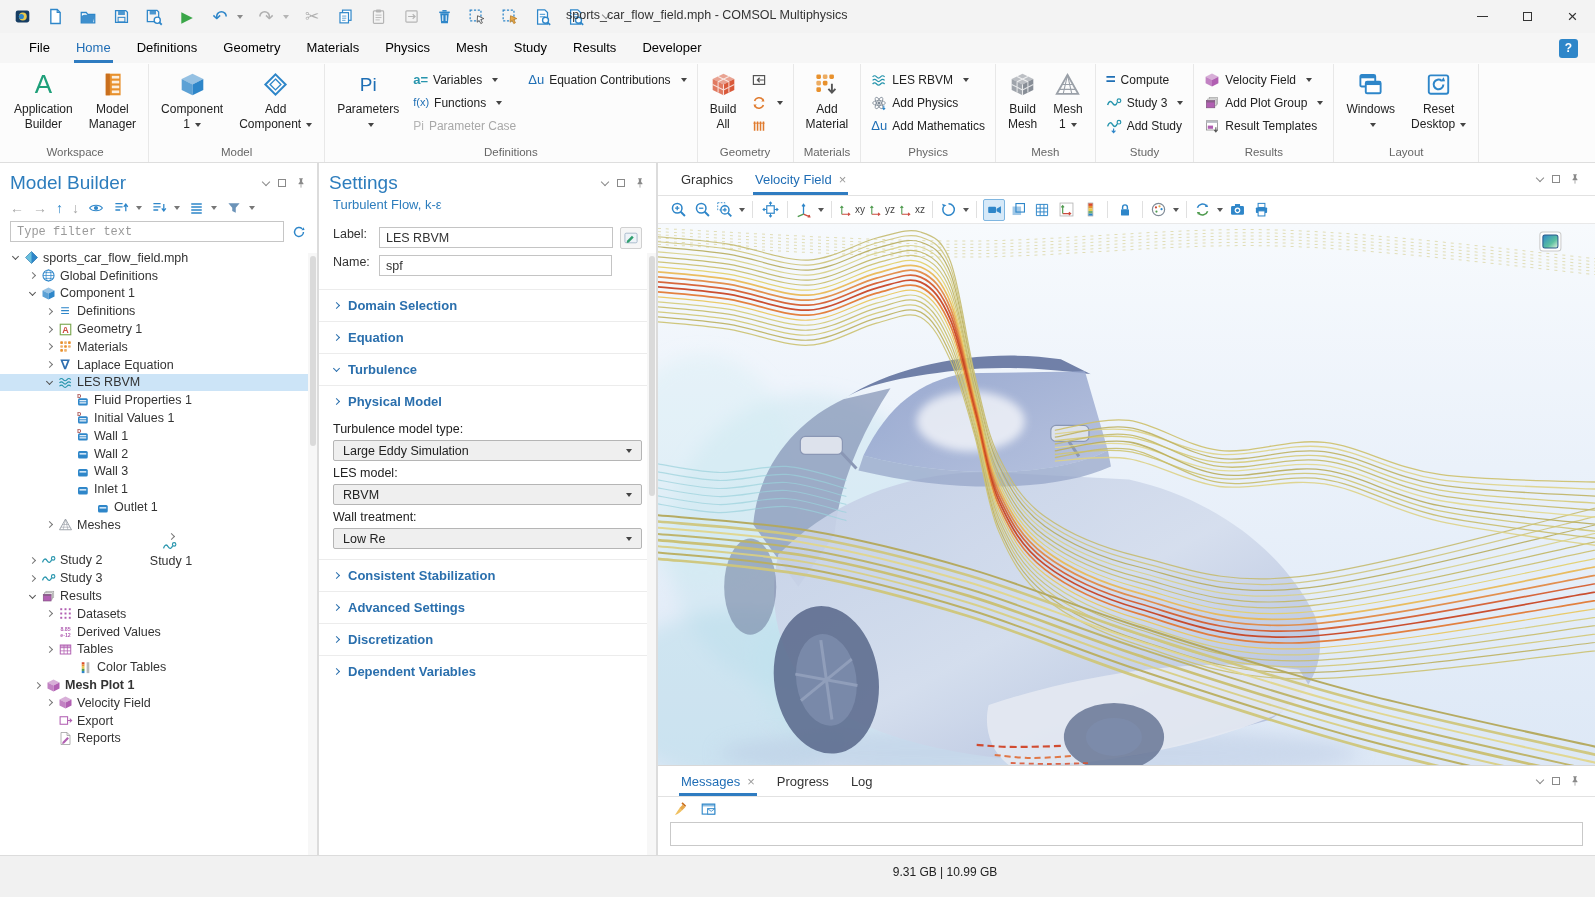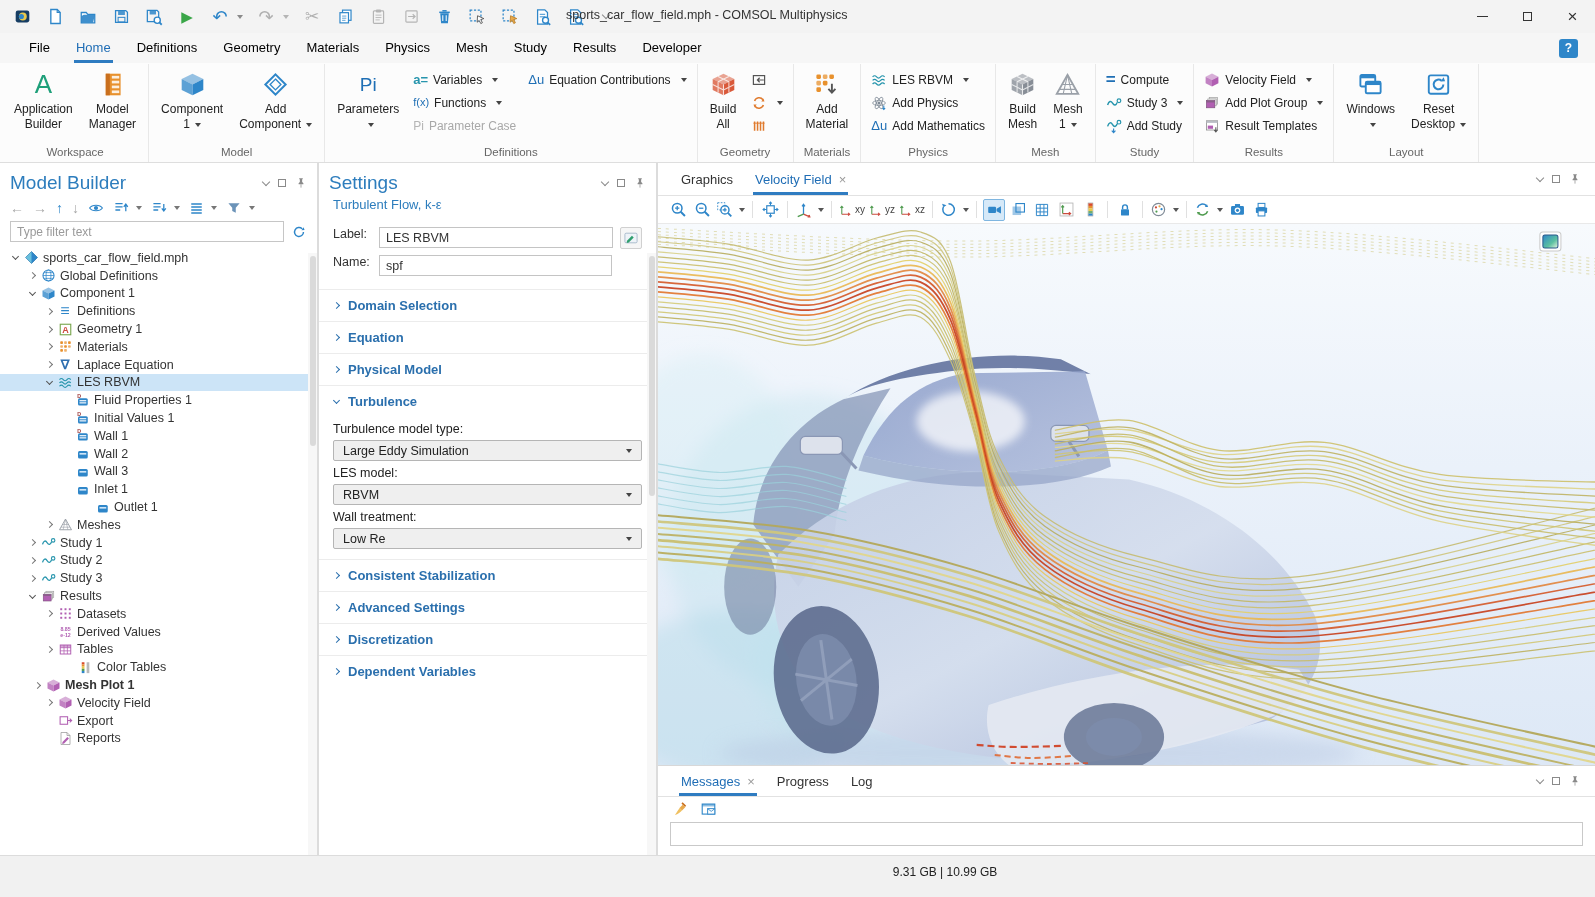--- a/index.html
+++ b/index.html
@@ -42,21 +42,21 @@
   .phead-title{font-size:19px;color:#2d7dbd}
   .panelctl{margin-left:auto;display:flex;gap:9px;align-items:center}
   .pcv{width:6px;height:6px;border-right:1.5px solid #8a8a8a;border-bottom:1.5px solid #8a8a8a;transform:rotate(45deg);display:inline-block;margin-top:-3px}
   .pcsq{width:8px;height:8px;border:1.3px solid #8a8a8a;display:inline-block}
   
   .mb-panel{width:319px;border-right:2px solid #dcdcdc;display:flex;flex-direction:column;background:#fff;position:relative}
   .mb-toolbar{display:flex;align-items:center;gap:9px;padding:4px 10px 3px}
   .mtb{display:flex;align-items:center;gap:2px}
   .aglyph{font-size:14px;line-height:1;font-weight:bold}
   .filter-row{display:flex;align-items:center;gap:7px;padding:2px 10px 5px}
-  .filter-input{flex:1;border:1px solid #c6c6c6;height:21px;padding:0 6px;font-size:12px;color:#333;background:#fff;font-family:Liberation Sans, sans-serif}
+  .filter-input{flex:1;border:1px solid #c6c6c6;height:21px;padding:0 6px;font-size:12px;color:#333;background:#fff;font-family:Liberation Mono, monospace}
   .filter-input::placeholder{color:#9a9a9a}
   .mb-tree{flex:1;overflow:hidden;font-size:12.5px;padding-top:2px}
   .trow{display:flex;align-items:center;height:17.8px}
   .trow.sel{background:#cce4f7}
   .texp{width:14px;display:flex;justify-content:center;flex:none}
   .cvr{width:5px;height:5px;border-right:1.4px solid #777;border-bottom:1.4px solid #777;transform:rotate(-45deg);display:inline-block}
   .cvd{width:5px;height:5px;border-right:1.4px solid #555;border-bottom:1.4px solid #555;transform:rotate(45deg);display:inline-block;margin-top:-2px}
   .cvr.blue{border-color:#2a6fad}.cvd.blue{border-color:#2a6fad}
   .ticon{width:18px;display:flex;justify-content:center;margin-right:3px;flex:none}
   .tlabel{white-space:nowrap}
@@ -1022,21 +1022,21 @@
           <span class="texp">
             <span class="cvr"></span>
           </span>
           <span class="ticon">
             <svg viewBox="0 0 20 20" class="sicn" style="width: 15px; height: 15px; color: rgb(154, 160, 168);">
               <use href="#sym-trimesh"></use>
             </svg>
           </span>
           <span class="tlabel">Meshes</span>
         </div>
-        <div class="trow" style="padding-left: 25px;">
+        <div class="trow" style="padding-left: 25px; flex-direction: column;">
           <span class="texp">
             <span class="cvr"></span>
           </span>
           <span class="ticon">
             <svg viewBox="0 0 20 20" class="sicn" style="width: 15px; height: 15px; color: rgb(39, 149, 173);">
               <use href="#sym-sine"></use>
             </svg>
           </span>
           <span class="tlabel">Study 1</span>
         </div>
@@ -1187,26 +1187,26 @@
     <div class="sections" id="settings-sections">
         <div class="sheader">
           <span class="cvr blue"></span>
           <span class="slabel">Domain Selection</span>
         </div>
         <div class="sheader">
           <span class="cvr blue"></span>
           <span class="slabel">Equation</span>
         </div>
         <div class="sheader">
+          <span class="cvd blue"></span>
+          <span class="slabel">Turbulence</span>
+        </div>
+        <div class="sheader">
           <span class="cvr blue"></span>
           <span class="slabel">Physical Model</span>
-        </div>
-        <div class="sheader">
-          <span class="cvd blue"></span>
-          <span class="slabel">Turbulence</span>
         </div>
         <div class="sbody">
           <div class="flabel">Turbulence model type:</div>
           <div class="fselect">
             <span class="fval">Large Eddy Simulation</span>
             <span class="chev"></span>
           </div>
           <div class="flabel">LES model:</div>
           <div class="fselect">
             <span class="fval">RBVM</span>

